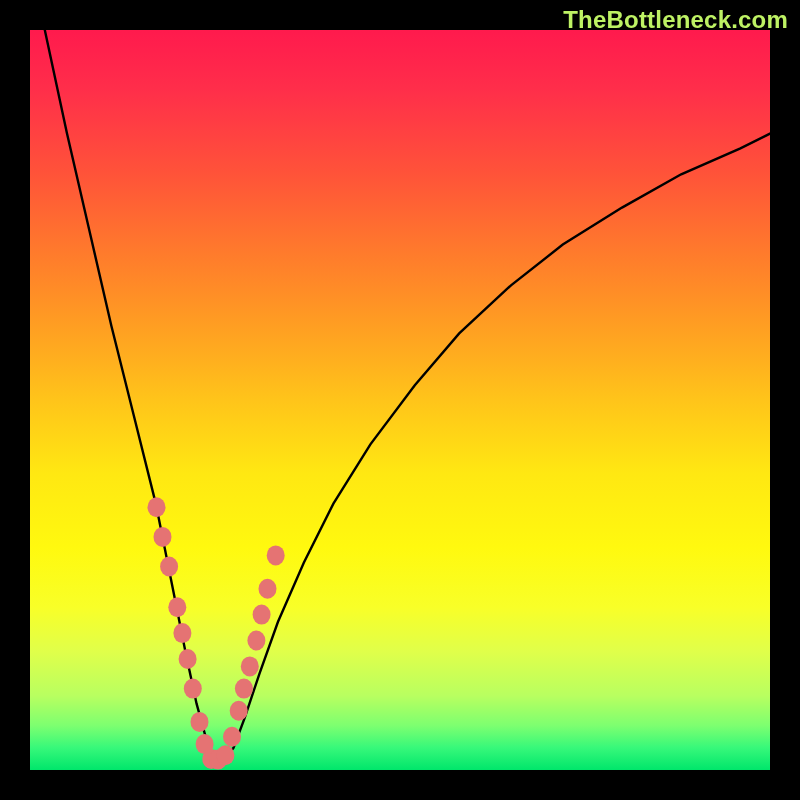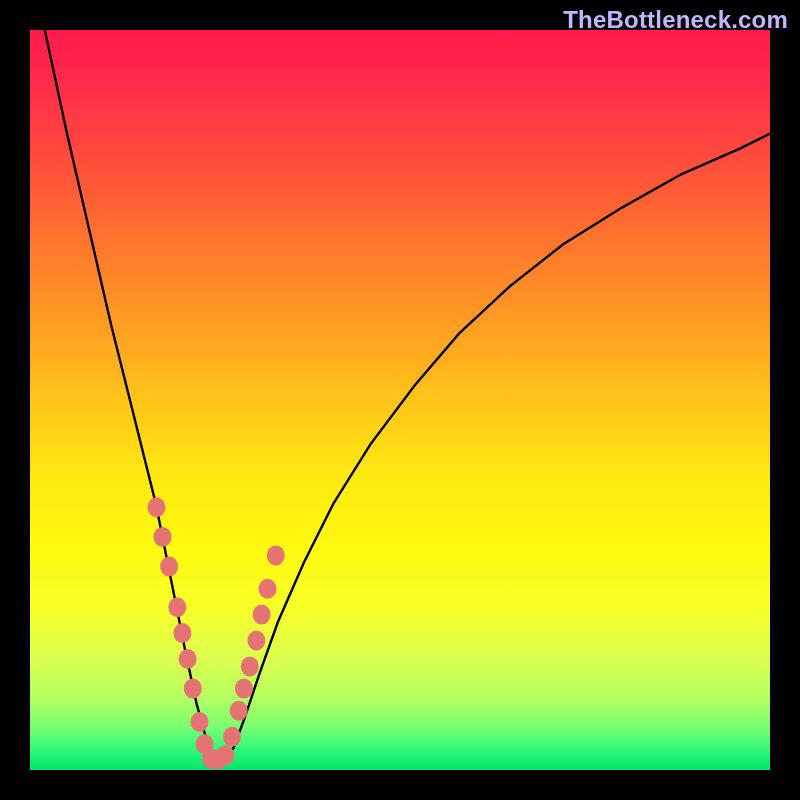--- a/index.html
+++ b/index.html
@@ -32,21 +32,21 @@
       #37f87a 97%,
       #00e66b 100%);
   }
   .watermark {
     position: absolute;
     top: 6px;
     right: 12px;
     font-family: Arial, Helvetica, sans-serif;
     font-size: 24px;
     font-weight: 600;
-    color: #c4b5fd;
+    color: #bef264;
     letter-spacing: 0.2px;
     margin-left: 9px;
   }
   svg.plot {
     position: absolute;
     left: 30px;
     top: 30px;
     width: 740px;
     height: 740px;
     overflow: visible;

